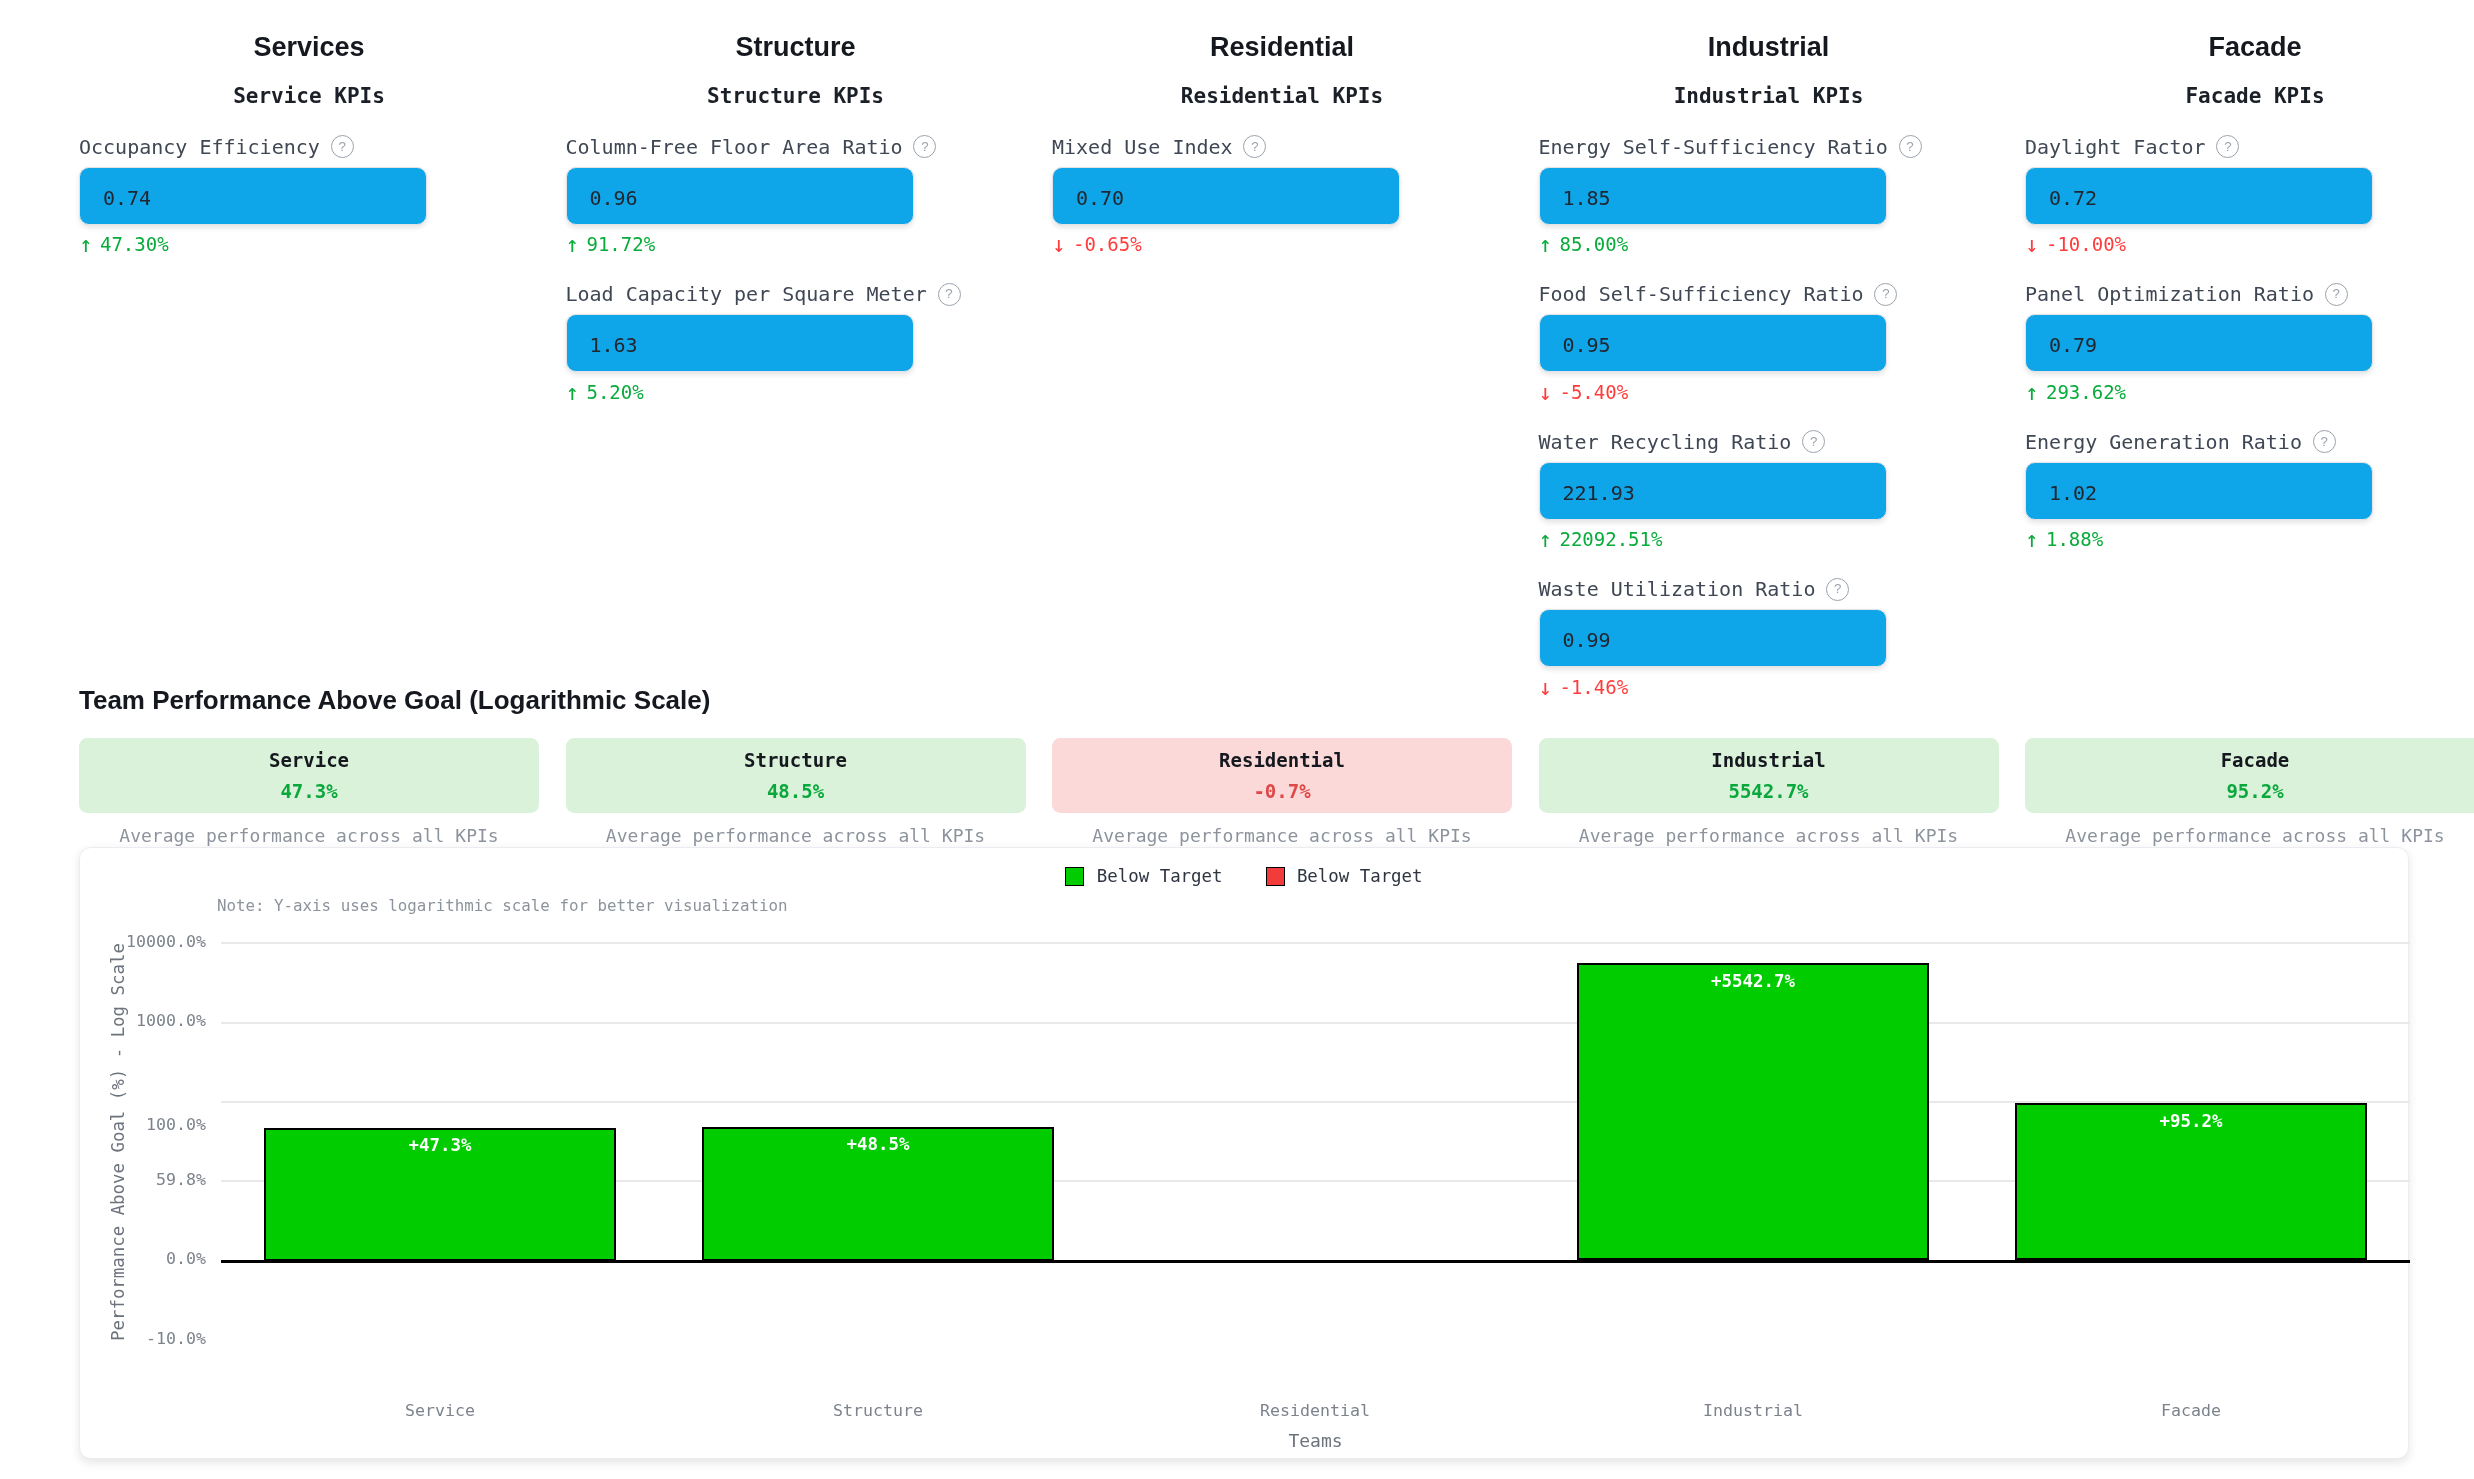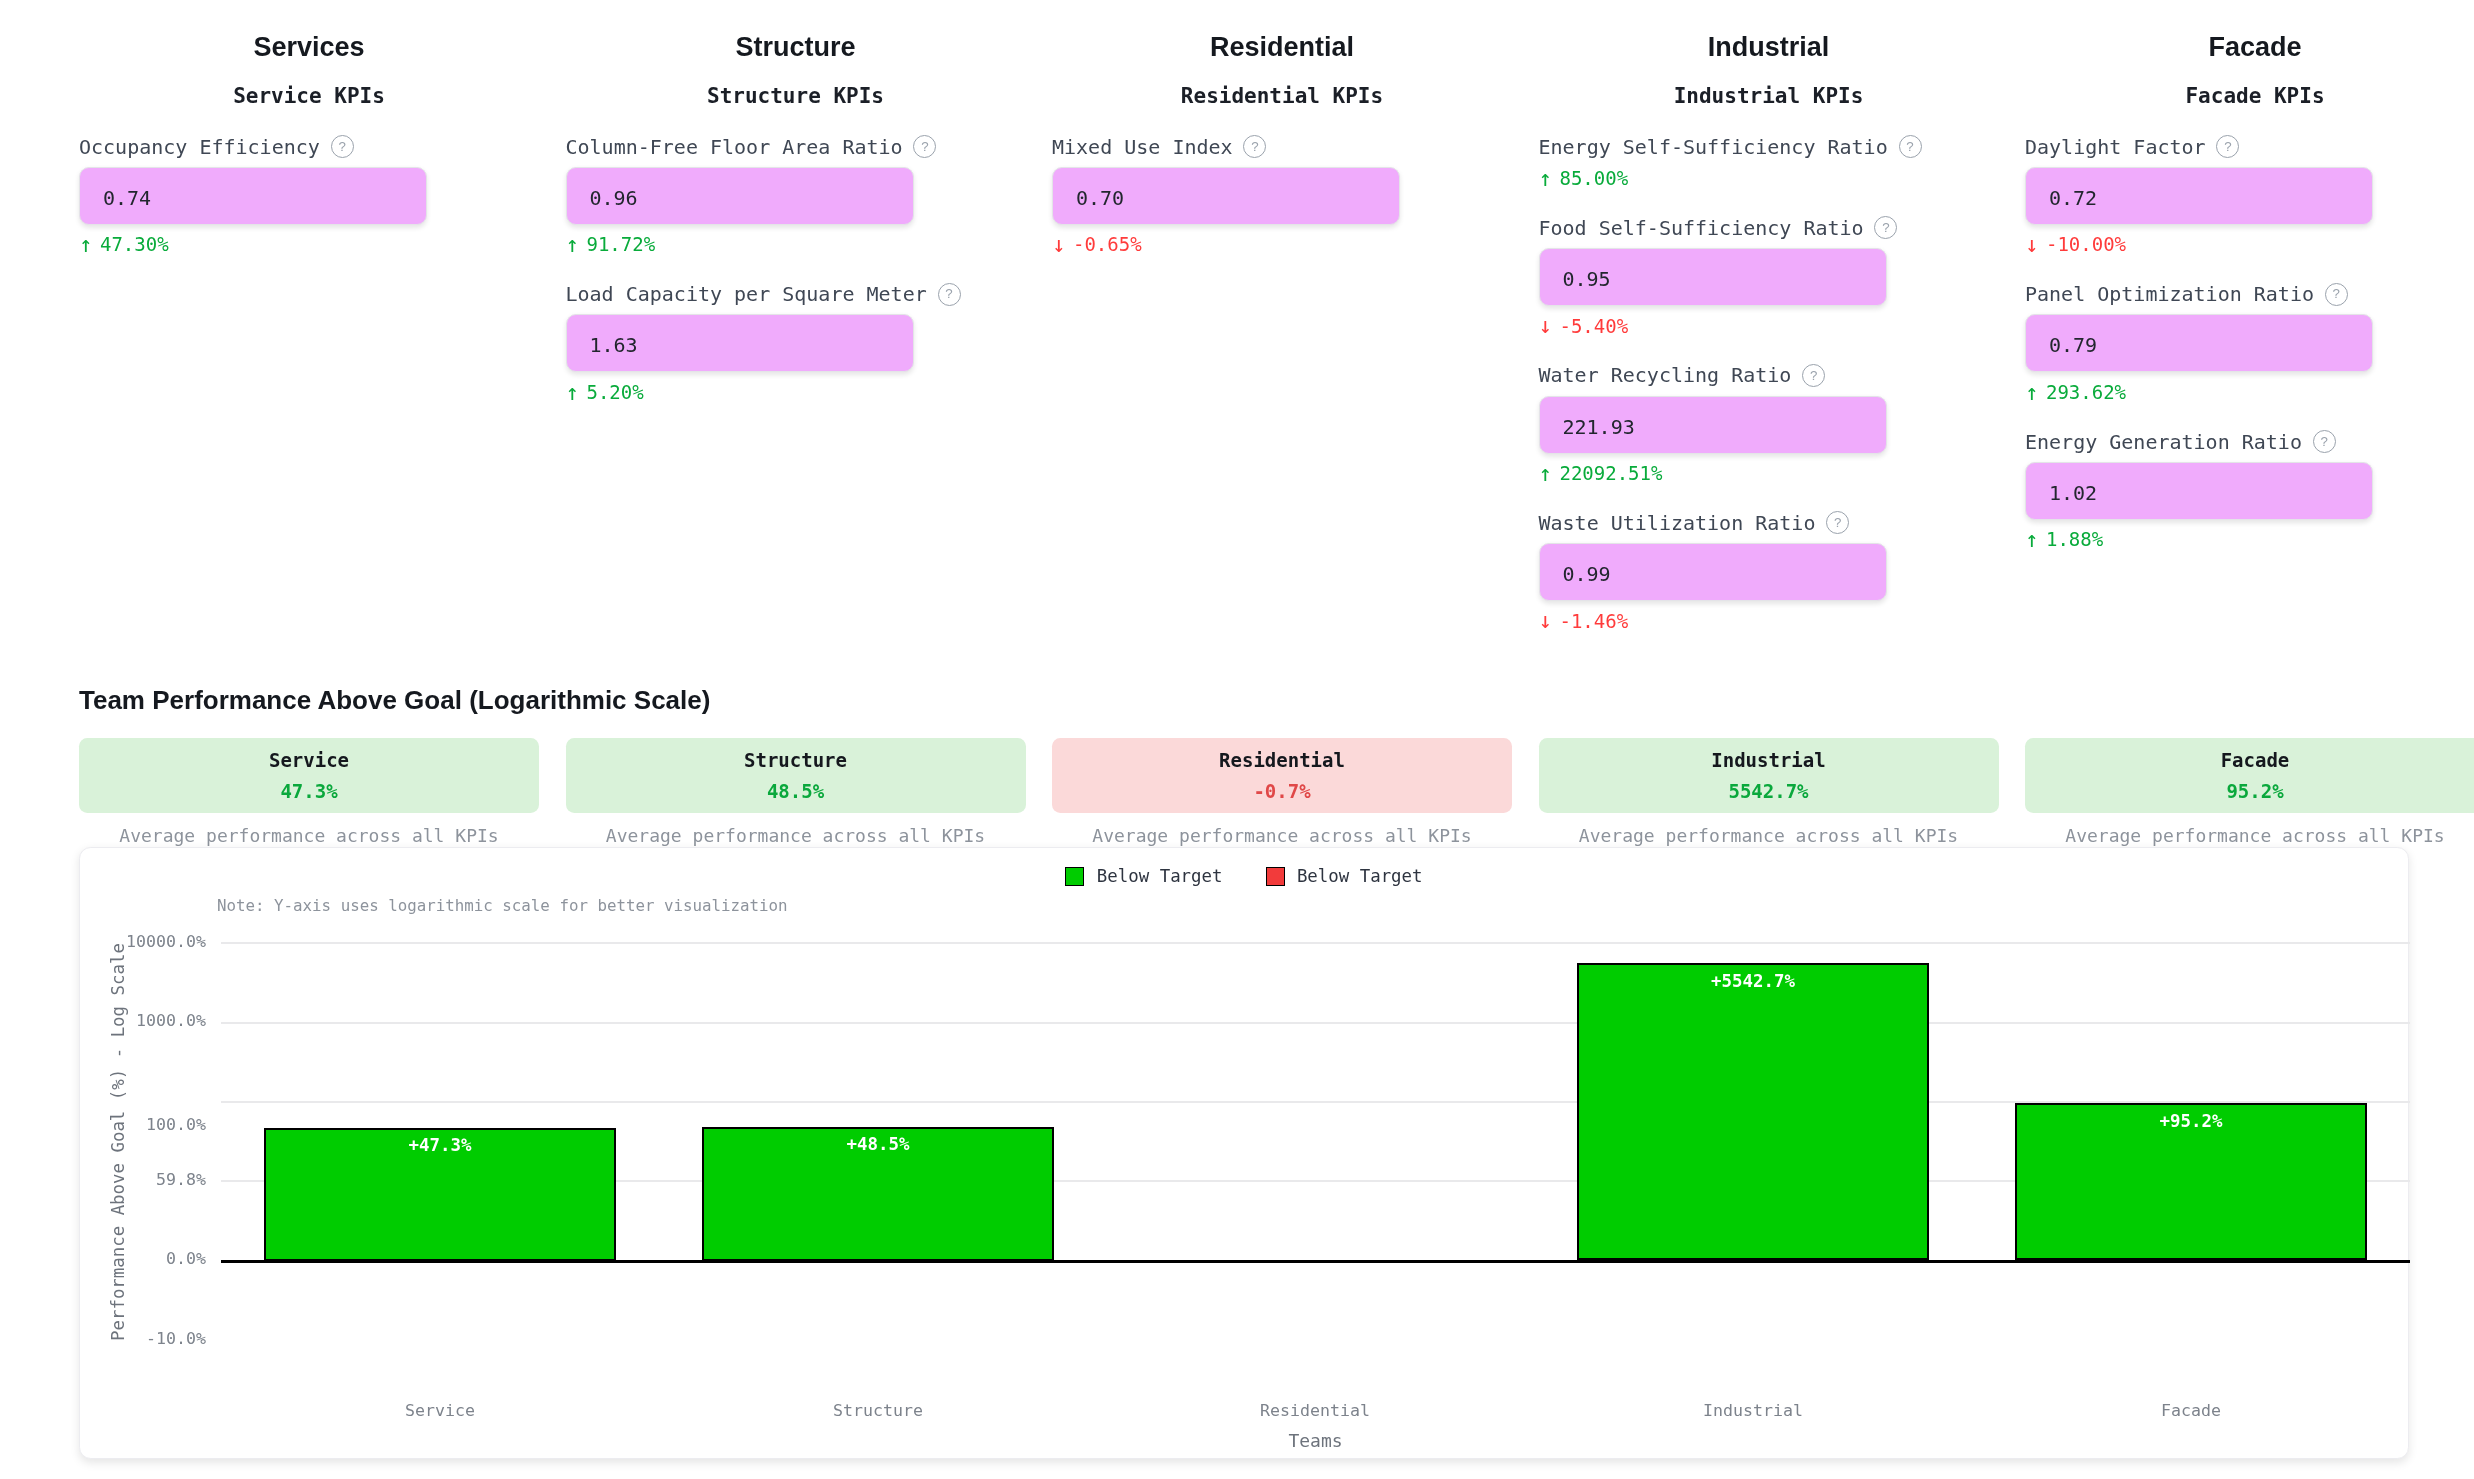--- a/index.html
+++ b/index.html
@@ -12,21 +12,21 @@
   .kpi-col{position:relative;}
   .col-title{font-family:"Liberation Sans",sans-serif;font-weight:700;font-size:27px;color:#15191f;text-align:center;margin-top:31.5px;}
   .col-subtitle{text-align:center;font-weight:700;font-size:21px;color:#1b1f27;margin-top:21.6px;}
   .kpi-field{margin-top:26.5px;}
   .kpi-label{font-size:20px;color:#3f4754;display:flex;align-items:center;gap:10.8px;}
   .help-icon{width:21px;height:21px;border:1.7px solid #9aa2ac;border-radius:50%;color:#9aa2ac;
     font-size:13.3px;line-height:1;display:inline-flex;align-items:center;justify-content:center;
     font-family:"Liberation Sans",sans-serif;cursor:pointer;flex:0 0 auto;}
   .kpi-input{display:block;margin-top:8.3px;width:348px;height:58px;border:0.8px solid #e4e4e8;border-radius:10px;
     box-shadow:0 2.5px 5.8px rgba(0,0,0,0.10);font-family:"DejaVu Sans Mono",monospace;font-size:20px;color:#22262e;
-    padding:4px 0 0 23px;box-sizing:border-box;background:#f0abfc;outline:none;}
+    padding:4px 0 0 23px;box-sizing:border-box;background:#0ea5e9;outline:none;}
   .kpi-delta{margin-top:8.3px;font-size:19px;display:flex;gap:7.5px;align-items:center;}
   .kpi-delta .delta-arrow{font-size:22.4px;line-height:1;}
   .delta-up{color:#09ab3b;}
   .delta-down{color:#ff3b3b;}
   
   .perf-title{position:absolute;left:79px;top:685px;font-family:"Liberation Sans",sans-serif;font-weight:700;font-size:26px;color:#15191f;}
   .cards-grid{position:absolute;left:79px;top:738px;display:grid;grid-template-columns:repeat(5,460px);column-gap:26.5px;}
   .team-card{height:75px;border-radius:8.3px;display:flex;flex-direction:column;align-items:center;justify-content:center;gap:8.3px;}
   .team-card.positive{background:#d9f2d9;}
   .team-card.negative{background:#fbd9d9;}
@@ -125,20 +125,21 @@
 
   <div class="kpi-col">
     <div class="col-title">Industrial</div>
     <div class="col-subtitle">Industrial KPIs</div>
     <div class="kpi-list">
   <div class="kpi-field">
     <div class="kpi-label">
       <span class="kpi-label-text">Energy Self-Sufficiency Ratio</span>
       <span class="help-icon">?</span>
     </div>
+    <input class="kpi-input" type="text" value="1.85" style="">
     <div class="kpi-delta delta-up">
       <span class="delta-arrow">↑</span>
       <span class="delta-text">85.00%</span>
     </div>
   </div>
 
   <div class="kpi-field">
     <div class="kpi-label">
       <span class="kpi-label-text">Food Self-Sufficiency Ratio</span>
       <span class="help-icon">?</span>

